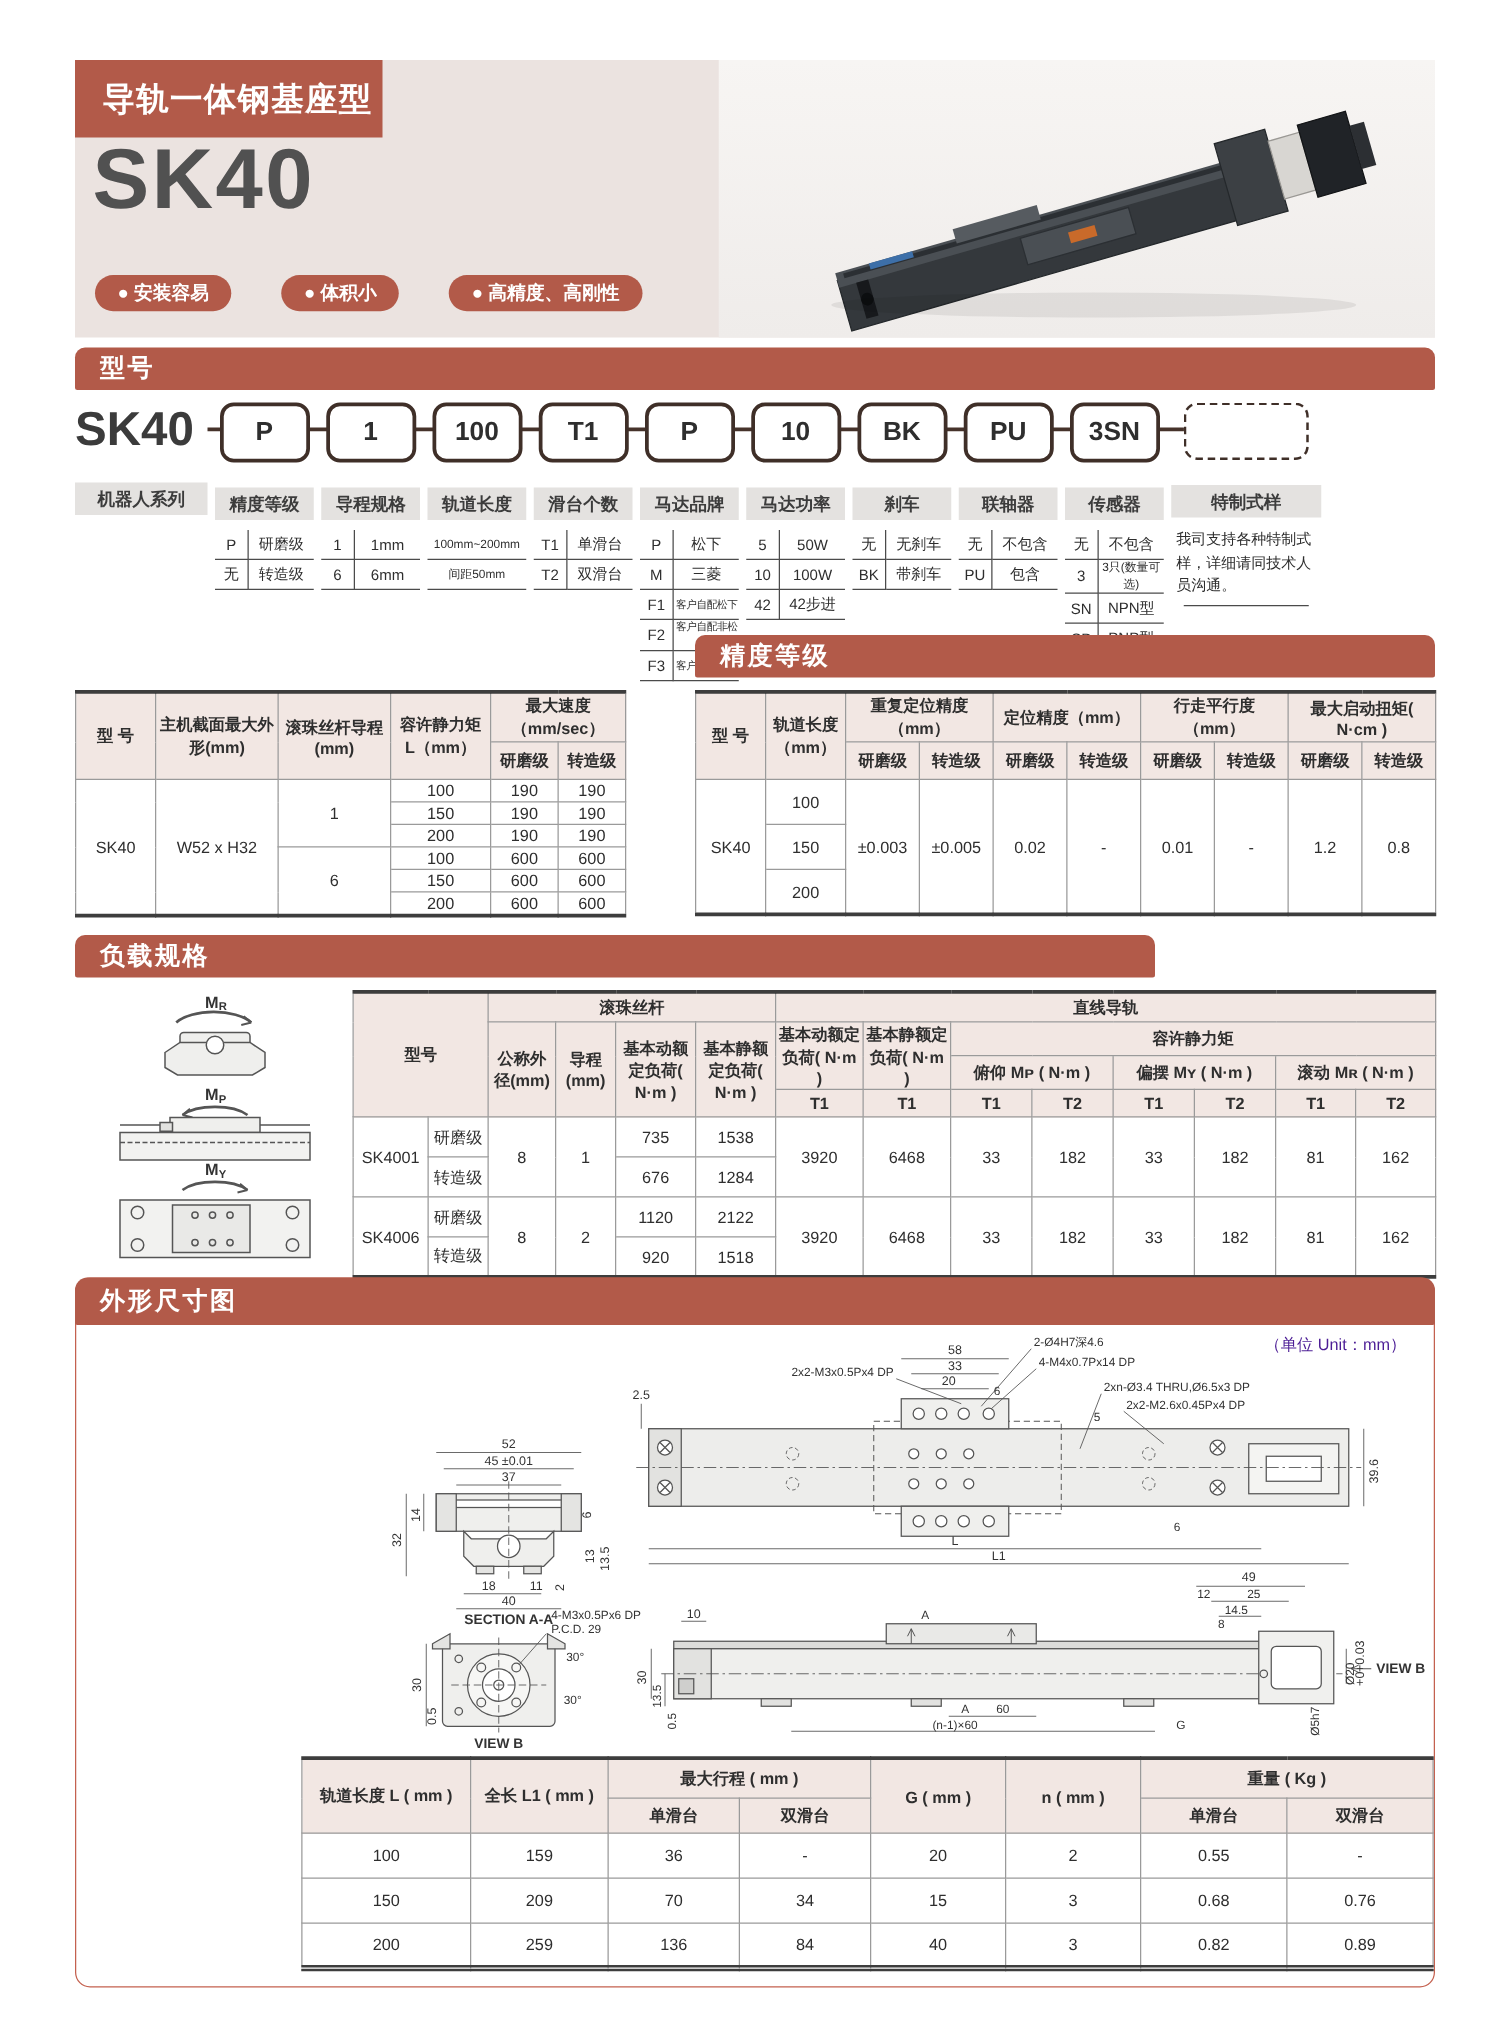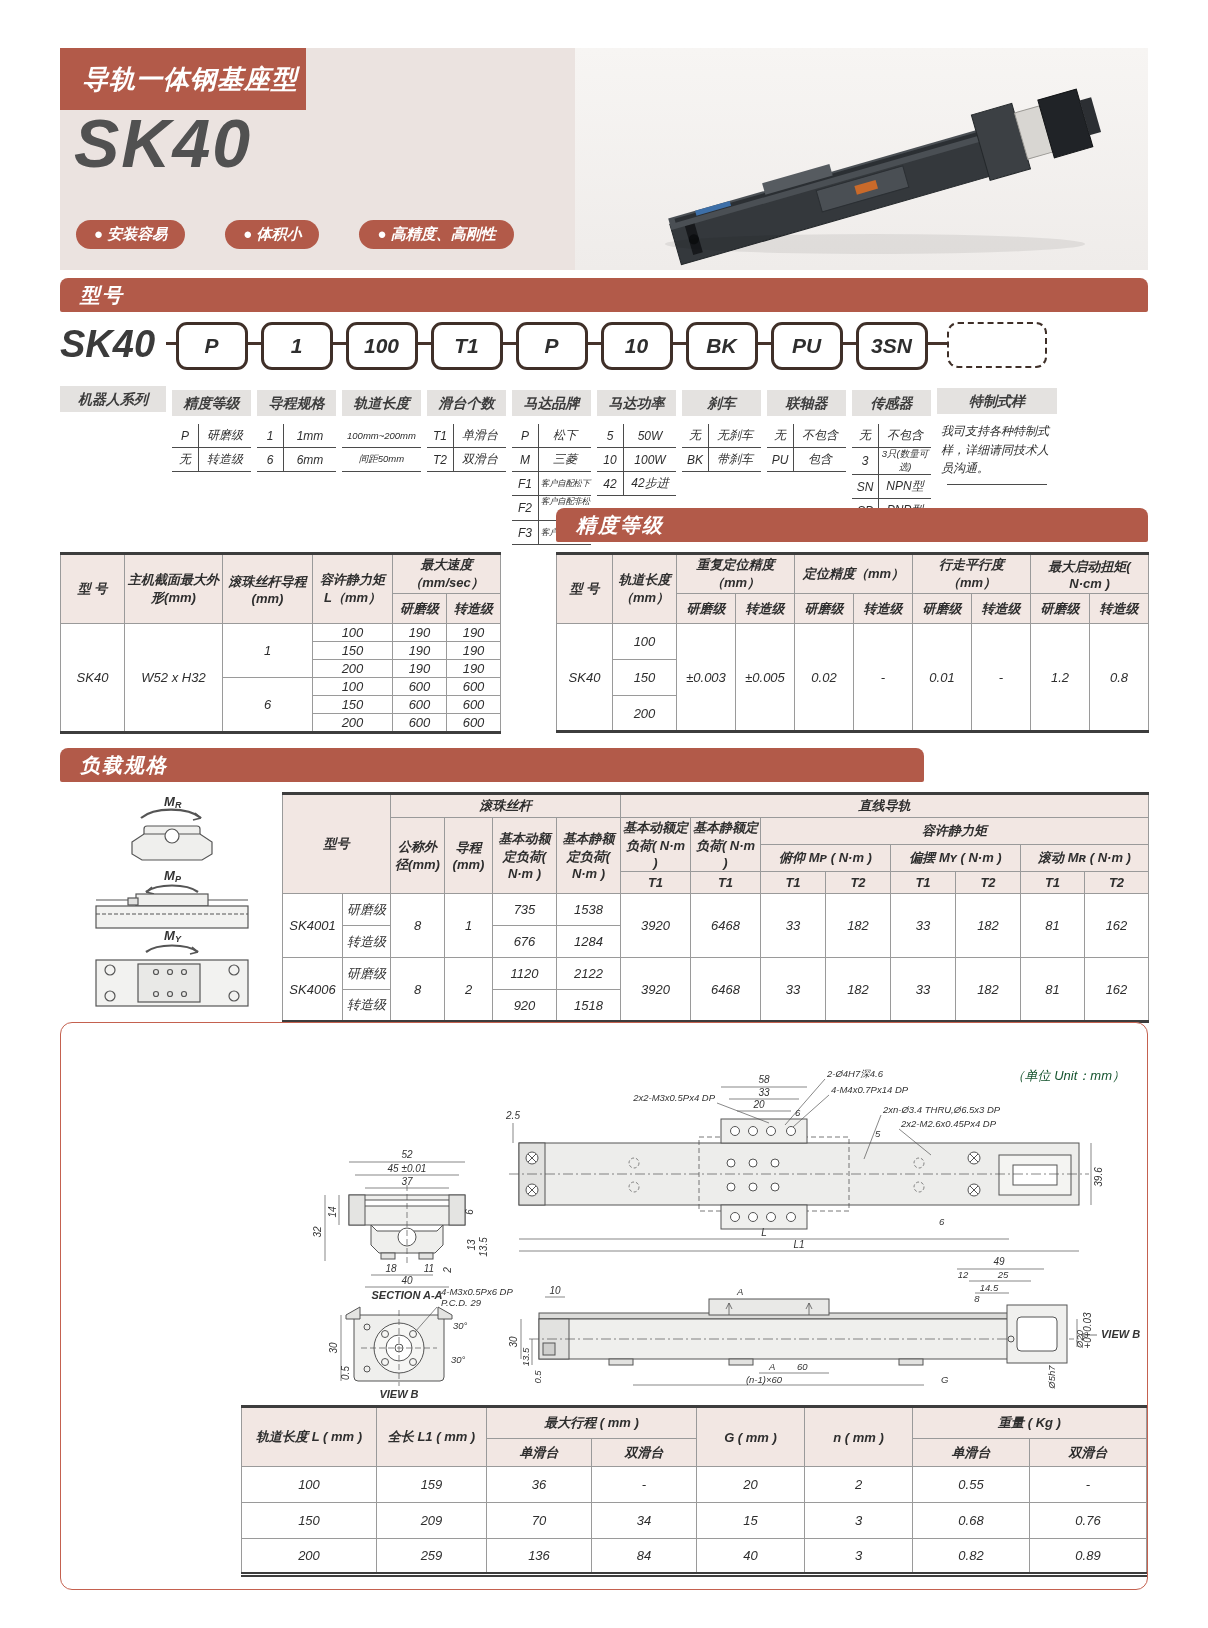--- a/index.html
+++ b/index.html
@@ -1,17 +1,17 @@
 <!DOCTYPE html>
 <html><head>
 <meta charset="utf-8">
 <style>
   html,body{margin:0;padding:0;background:#fff;}
   .page{position:relative;width:1208px;height:1628px;background:#fff;overflow:hidden;
-        font-family:"Liberation Sans",sans-serif;color:#3a3a3a;font-style:italic;}
+        font-family:"Liberation Sans",sans-serif;color:#3a3a3a;}
   
   .header-panel{position:absolute;left:60px;top:48px;width:1088px;height:222px;background:#ebe3e0;}
   .photo-area{position:absolute;left:515px;top:0;width:573px;height:222px;
               background:linear-gradient(180deg,#f7f5f3 0%,#efecea 100%);}
   .title-badge{position:absolute;left:60px;top:48px;width:246px;height:62px;background:#b25a49;
                color:#fff;font-size:26px;font-weight:bold;line-height:62px;padding-left:22px;box-sizing:border-box;letter-spacing:1px;}
   .model-big{position:absolute;left:74px;top:104px;font-size:68px;font-weight:bold;color:#515151;letter-spacing:2px;}
   .features{position:absolute;left:76px;top:220px;display:flex;gap:40px;text-align:right;}
   .feature{background:#b25a49;color:#fff;font-size:15px;font-weight:bold;border-radius:15px;
            padding:5px 18px;white-space:nowrap;}
@@ -46,21 +46,21 @@
   table.spec th{background:#f2e7e3;font-weight:bold;}
   table.spec{border-top:3px solid #3d3d3d;border-bottom:3px solid #3d3d3d;}
   table.spec.dbl{border-bottom:5px double #3d3d3d;}
   .abs{position:absolute;}
   
   .dim-panel{position:absolute;left:60px;top:1022px;width:1088px;height:568px;
              border:1.5px solid #c4614f;border-radius:12px;background:#fff;box-sizing:border-box;}
   .dim-bar{position:absolute;left:-1px;top:-1px;width:1088px;height:38px;background:#b25a49;color:#fff;
            font-size:20px;font-weight:bold;line-height:38px;padding-left:20px;box-sizing:border-box;
            border-radius:10px 10px 2px 2px;letter-spacing:2px;}
-  .unit-note{position:absolute;right:22px;top:44px;font-size:13px;color:#14532d;}
+  .unit-note{position:absolute;right:22px;top:44px;font-size:13px;color:#4c1d95;}
   svg text{font-family:"Liberation Sans",sans-serif;fill:#333;}
   .dwg text{font-size:10px;}
   .dwg .ann{font-size:9.5px;}
   .dwg .cap{font-size:11px;font-weight:bold;}
 </style>
 </head>
 <body>
 
 <div class="page">
 
@@ -515,20 +515,21 @@
     </tr>
     <tr style="height:32px">
       <td>转造级</td>
       <td>920</td>
       <td>1518</td>
     </tr>
   </tbody>
     </table>
 
   <div class="dim-panel">
+    <div class="dim-bar">外形尺寸图</div>
     <div class="unit-note">（单位 Unit：mm）</div>
 
     <svg class="dwg" style="position:absolute;left:8px;top:44px;" width="1072" height="336" viewBox="0 0 1072 336">
       <g stroke="#555" fill="none" stroke-width="1">
 
         <g>
           <rect x="280" y="128" width="116" height="30" fill="#efefed"></rect>
           <rect x="292" y="133" width="92" height="6" fill="#fff"></rect>
           <rect x="280" y="128" width="16" height="30" fill="#e4e4e2"></rect>
           <rect x="380" y="128" width="16" height="30" fill="#e4e4e2"></rect>

